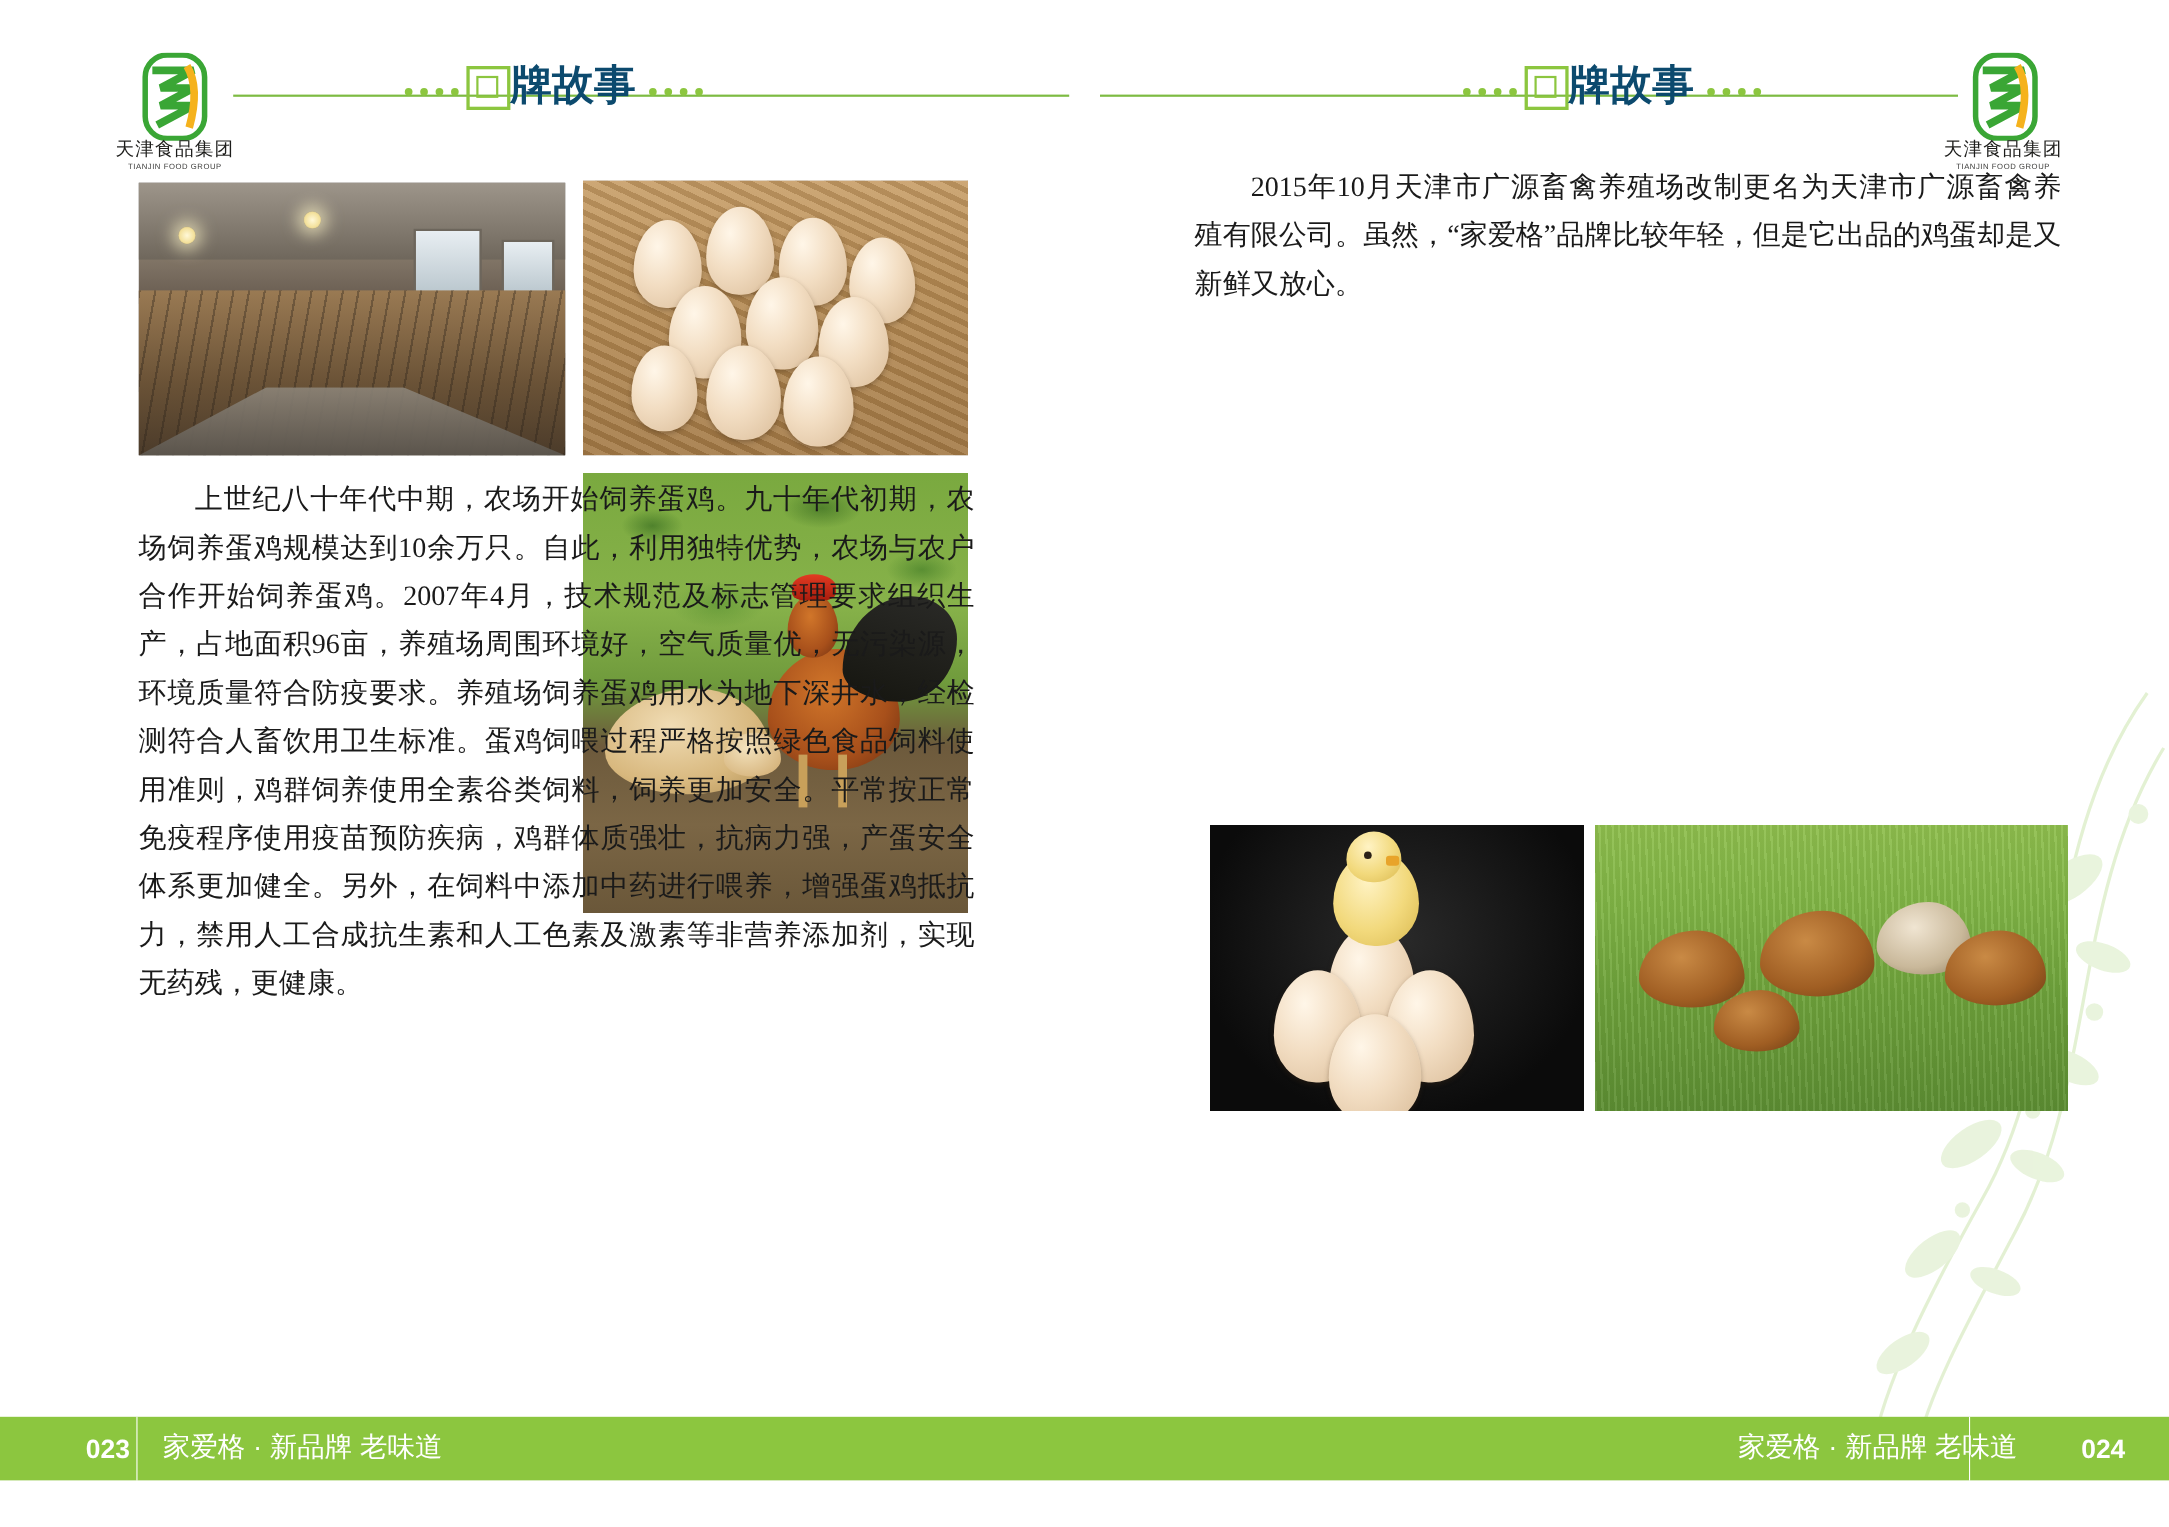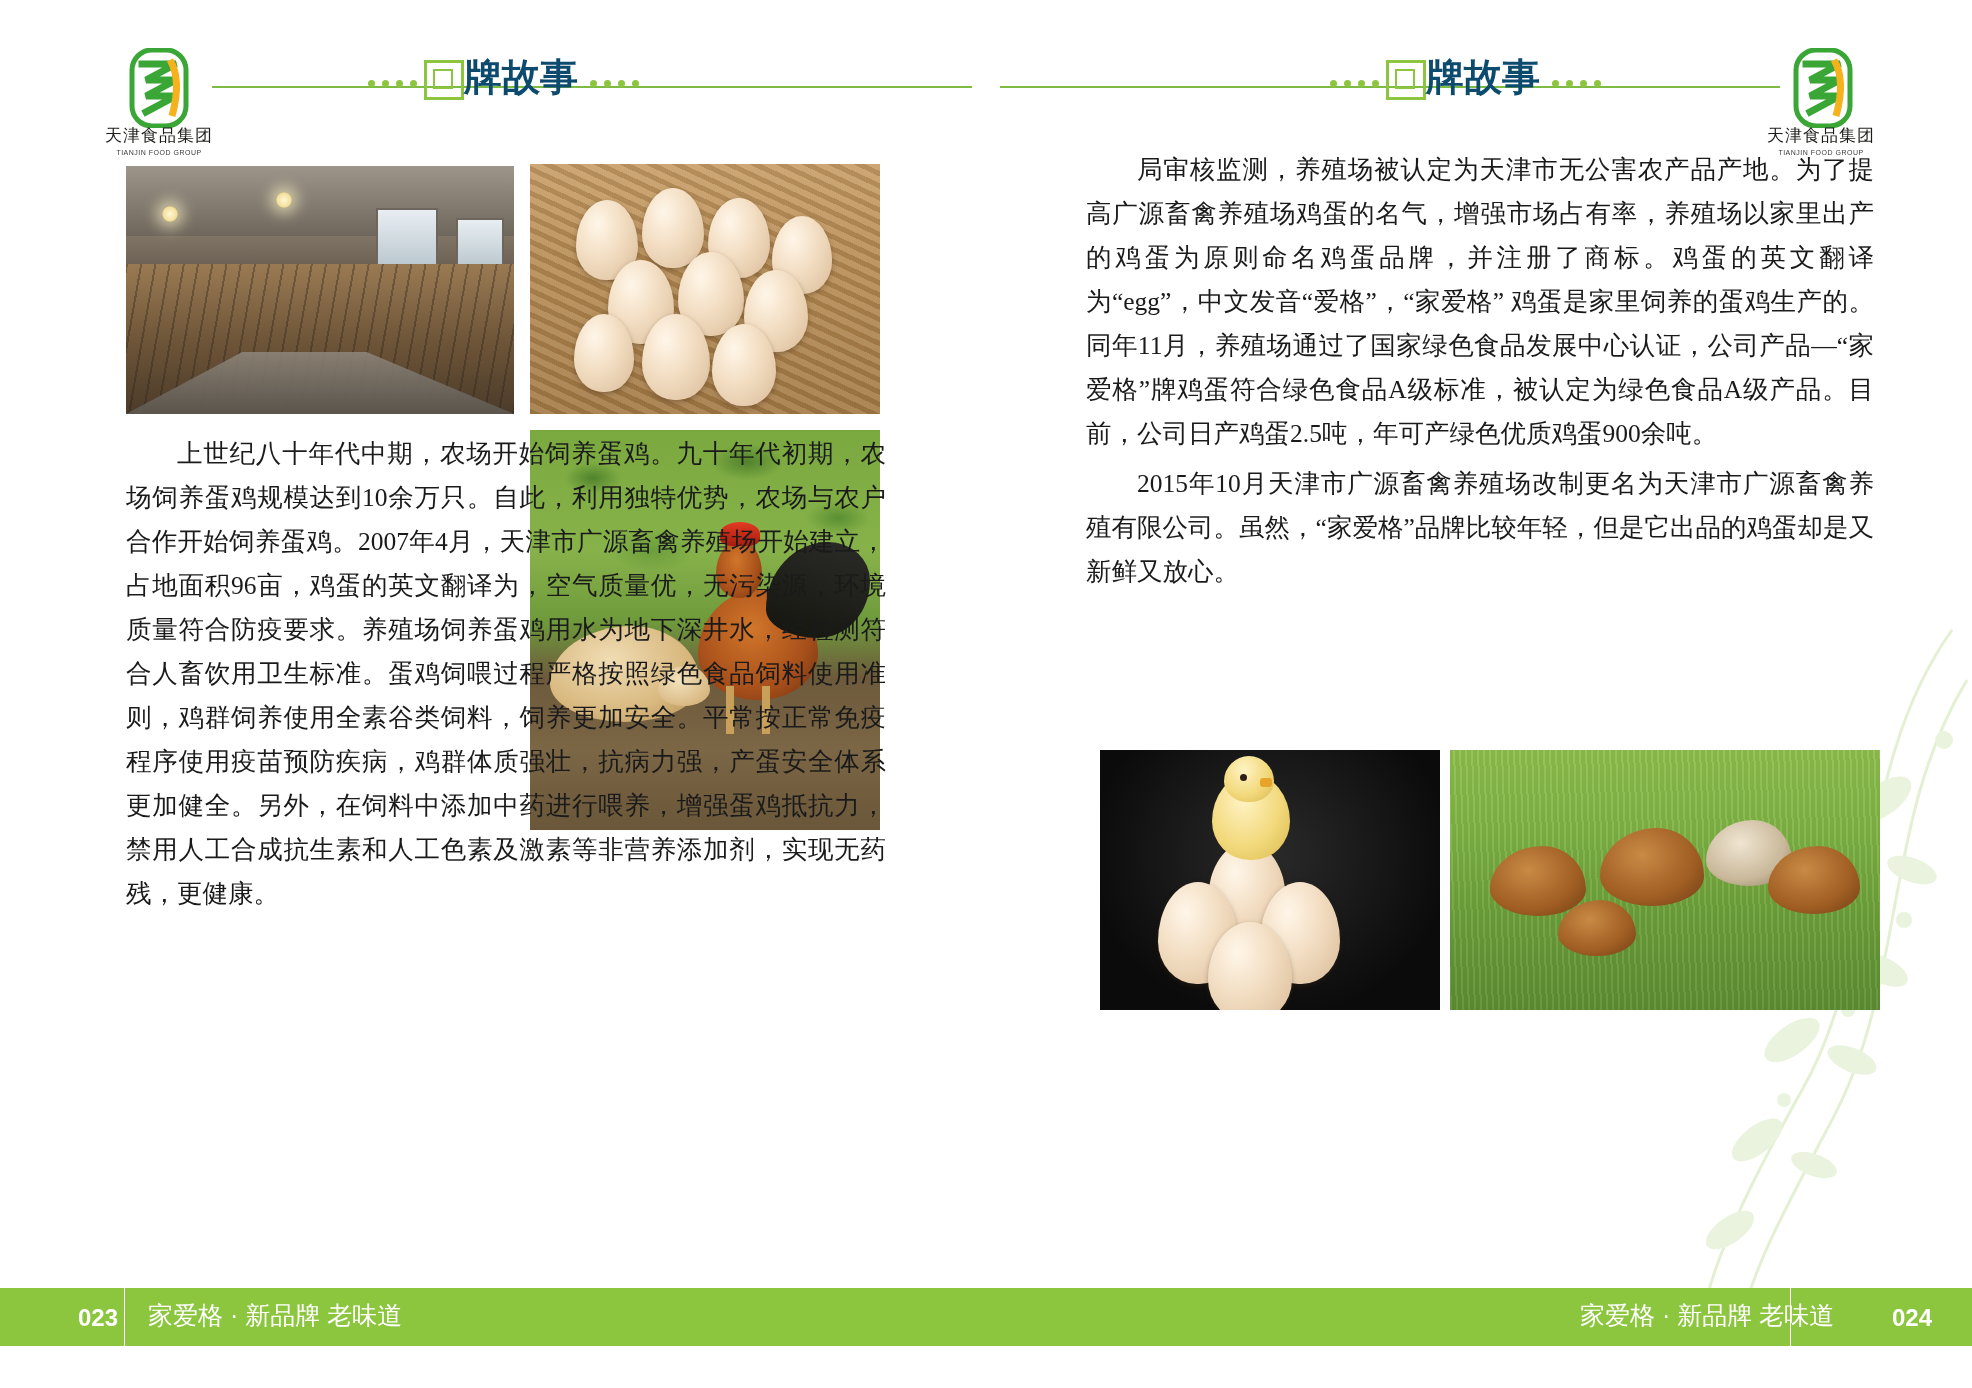--- a/index.html
+++ b/index.html
@@ -451,25 +451,24 @@
     <div class="flock-bg"></div>
     <div class="flock-grass"></div>
     <div class="flock-hen" style="left:40px; top:96px; width:96px; height:70px;"></div>
     <div class="flock-hen" style="left:150px; top:78px; width:104px; height:78px;"></div>
     <div class="flock-hen" style="left:256px; top:70px; width:86px; height:66px; background:radial-gradient(ellipse at 40% 35%,#f0e5d2,#c9b89a 60%,#8b795c 100%);"></div>
     <div class="flock-hen" style="left:318px; top:96px; width:92px; height:68px;"></div>
     <div class="flock-hen" style="left:108px; top:150px; width:78px; height:56px;"></div>
   </div>
 
   <div class="col left-col">
-    <p>上世纪八十年代中期，农场开始饲养蛋鸡。九十年代初期，农场饲养蛋鸡规模达到10余万只。自此，利用独特优势，农场与农户合作开始饲养蛋鸡。2007年4月，天津市广源畜禽养殖场开始建立，占地面积96亩，鸡蛋的英文翻译为，空气质量优，无污染源，环境质量符合防疫要求。养殖场饲养蛋鸡用水为地下深井水，经检测符合人畜饮用卫生标准。蛋鸡饲喂过程严格按照绿色食品饲料使用准则，鸡群饲养使用全素谷类饲料，饲养更加安全。平常按正常免疫程序使用疫苗预防疾病，鸡群体质强壮，抗病力强，产蛋安全体系更加健全。另外，在饲料中添加中药进行喂养，增强蛋鸡抵抗力，禁用人工合成抗生素和人工色素及激素等非营养添加剂，实现无药残，更健康。</p>
+    <p>上世纪八十年代中期，农场开始饲养蛋鸡。九十年代初期，农场饲养蛋鸡规模达到10余万只。自此，利用独特优势，农场与农户合作开始饲养蛋鸡。2007年4月，技术规范及标志管理要求组织生产，占地面积96亩，养殖场周围环境好，空气质量优，无污染源，环境质量符合防疫要求。养殖场饲养蛋鸡用水为地下深井水，经检测符合人畜饮用卫生标准。蛋鸡饲喂过程严格按照绿色食品饲料使用准则，鸡群饲养使用全素谷类饲料，饲养更加安全。平常按正常免疫程序使用疫苗预防疾病，鸡群体质强壮，抗病力强，产蛋安全体系更加健全。另外，在饲料中添加中药进行喂养，增强蛋鸡抵抗力，禁用人工合成抗生素和人工色素及激素等非营养添加剂，实现无药残，更健康。</p>
   </div>
 
   <div class="col right-col">
-    <p>局审核监测，养殖场被认定为天津市无公害农产品产地。为了提高广源畜禽养殖场鸡蛋的名气，增强市场占有率，养殖场以家里出产的鸡蛋为原则命名鸡蛋品牌，并注册了商标。鸡蛋的英文翻译为“egg”，中文发音“爱格”，“家爱格” 鸡蛋是家里饲养的蛋鸡生产的。同年11月，养殖场通过了国家绿色食品发展中心认证，公司产品—“家爱格”牌鸡蛋符合绿色食品A级标准，被认定为绿色食品A级产品。目前，公司日产鸡蛋2.5吨，年可产绿色优质鸡蛋900余吨。</p>
     <p>2015年10月天津市广源畜禽养殖场改制更名为天津市广源畜禽养殖有限公司。虽然，“家爱格”品牌比较年轻，但是它出品的鸡蛋却是又新鲜又放心。</p>
   </div>
 
   <div class="green-band"></div>
   <div class="white-strip"></div>
   <div class="pagenum pagenum-l">023</div>
   <div class="pagenum pagenum-r">024</div>
   <div class="foot-text foot-text-l">家爱格 · 新品牌  老味道</div>
   <div class="foot-text foot-text-r">家爱格 · 新品牌  老味道</div>
   <div class="cut-white" style="left:124px; bottom:42px; width:1px; height:58px;"></div>

